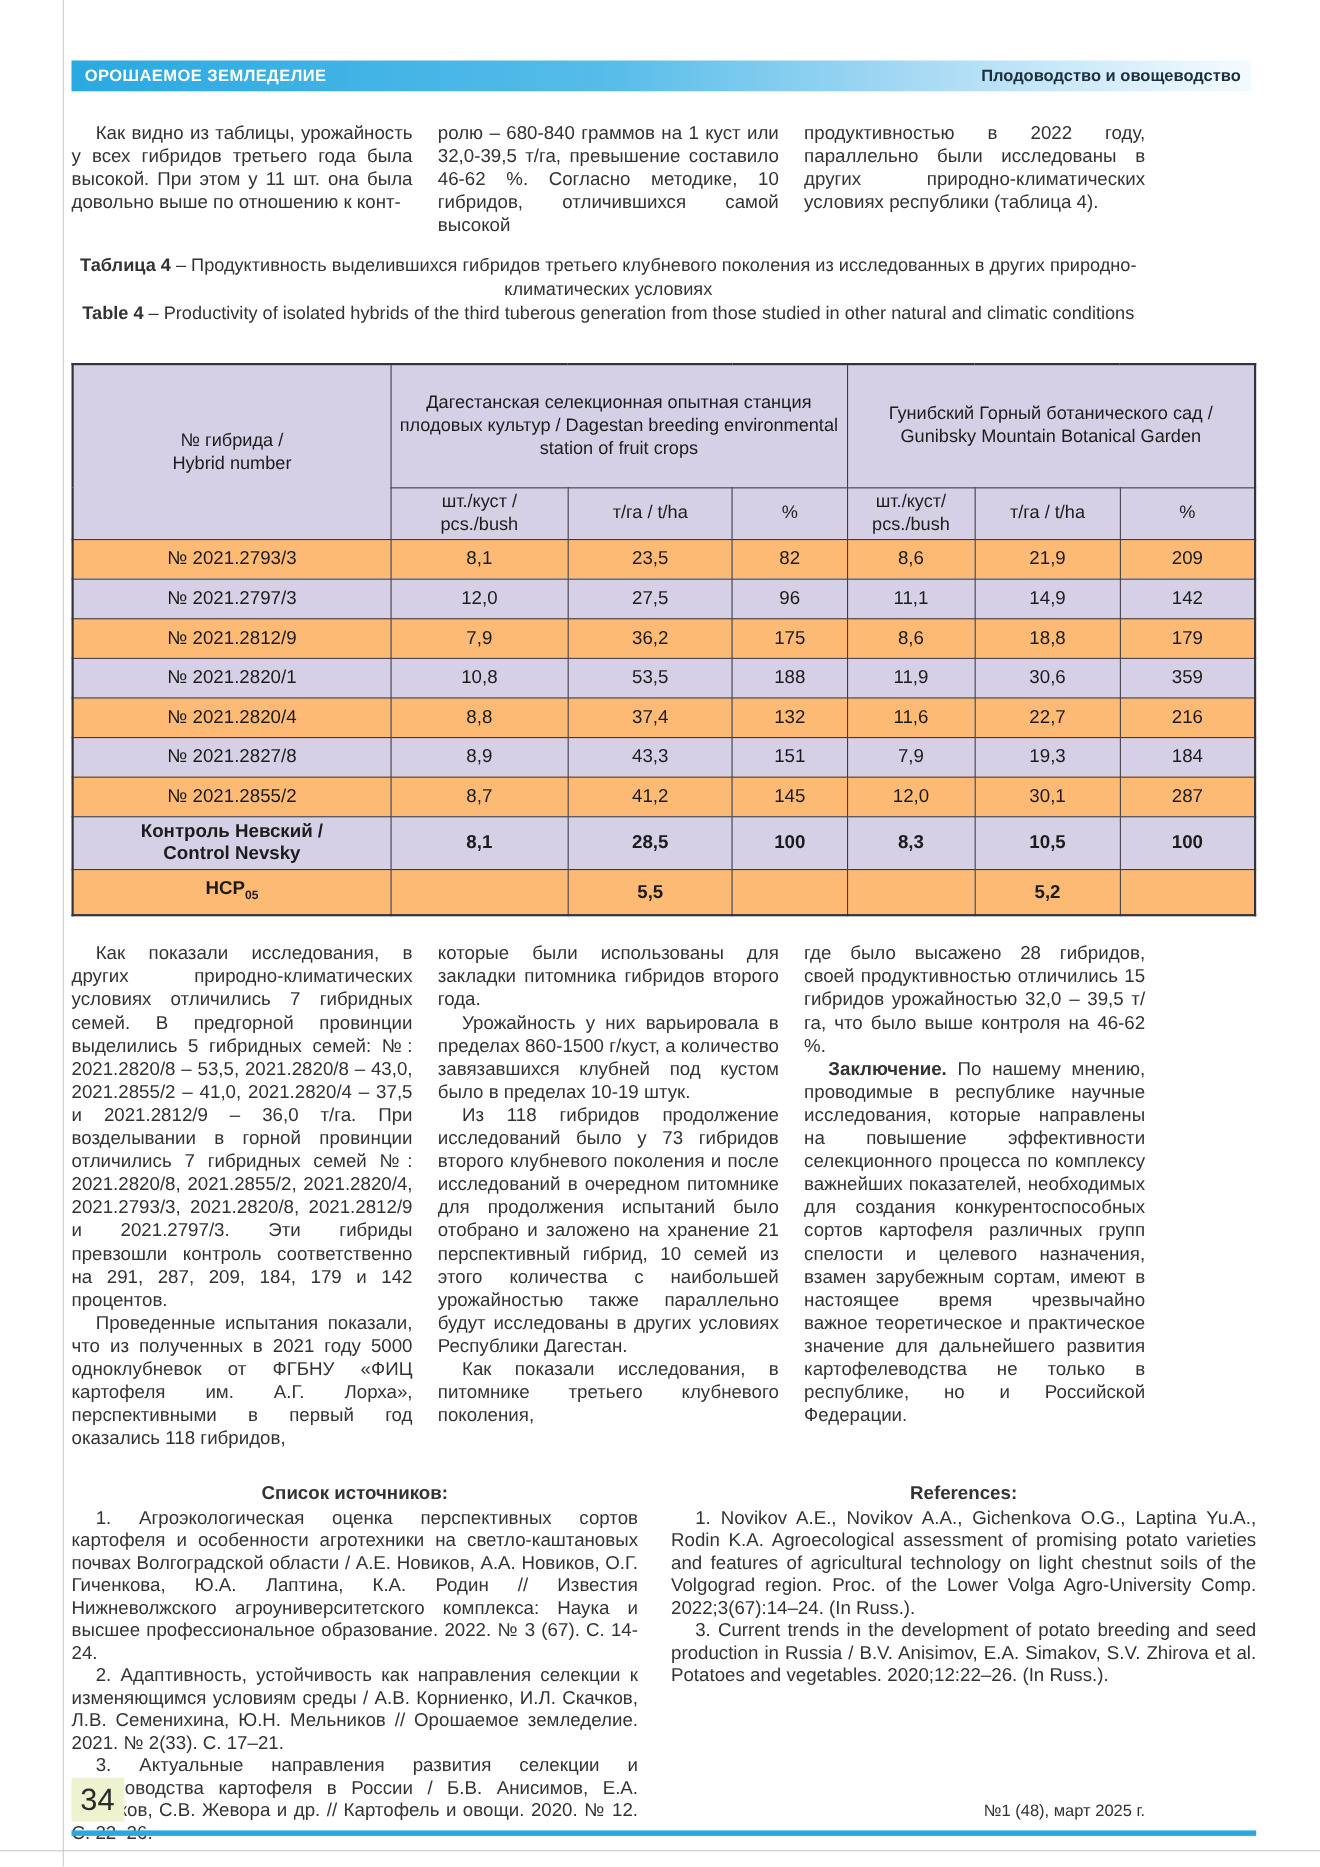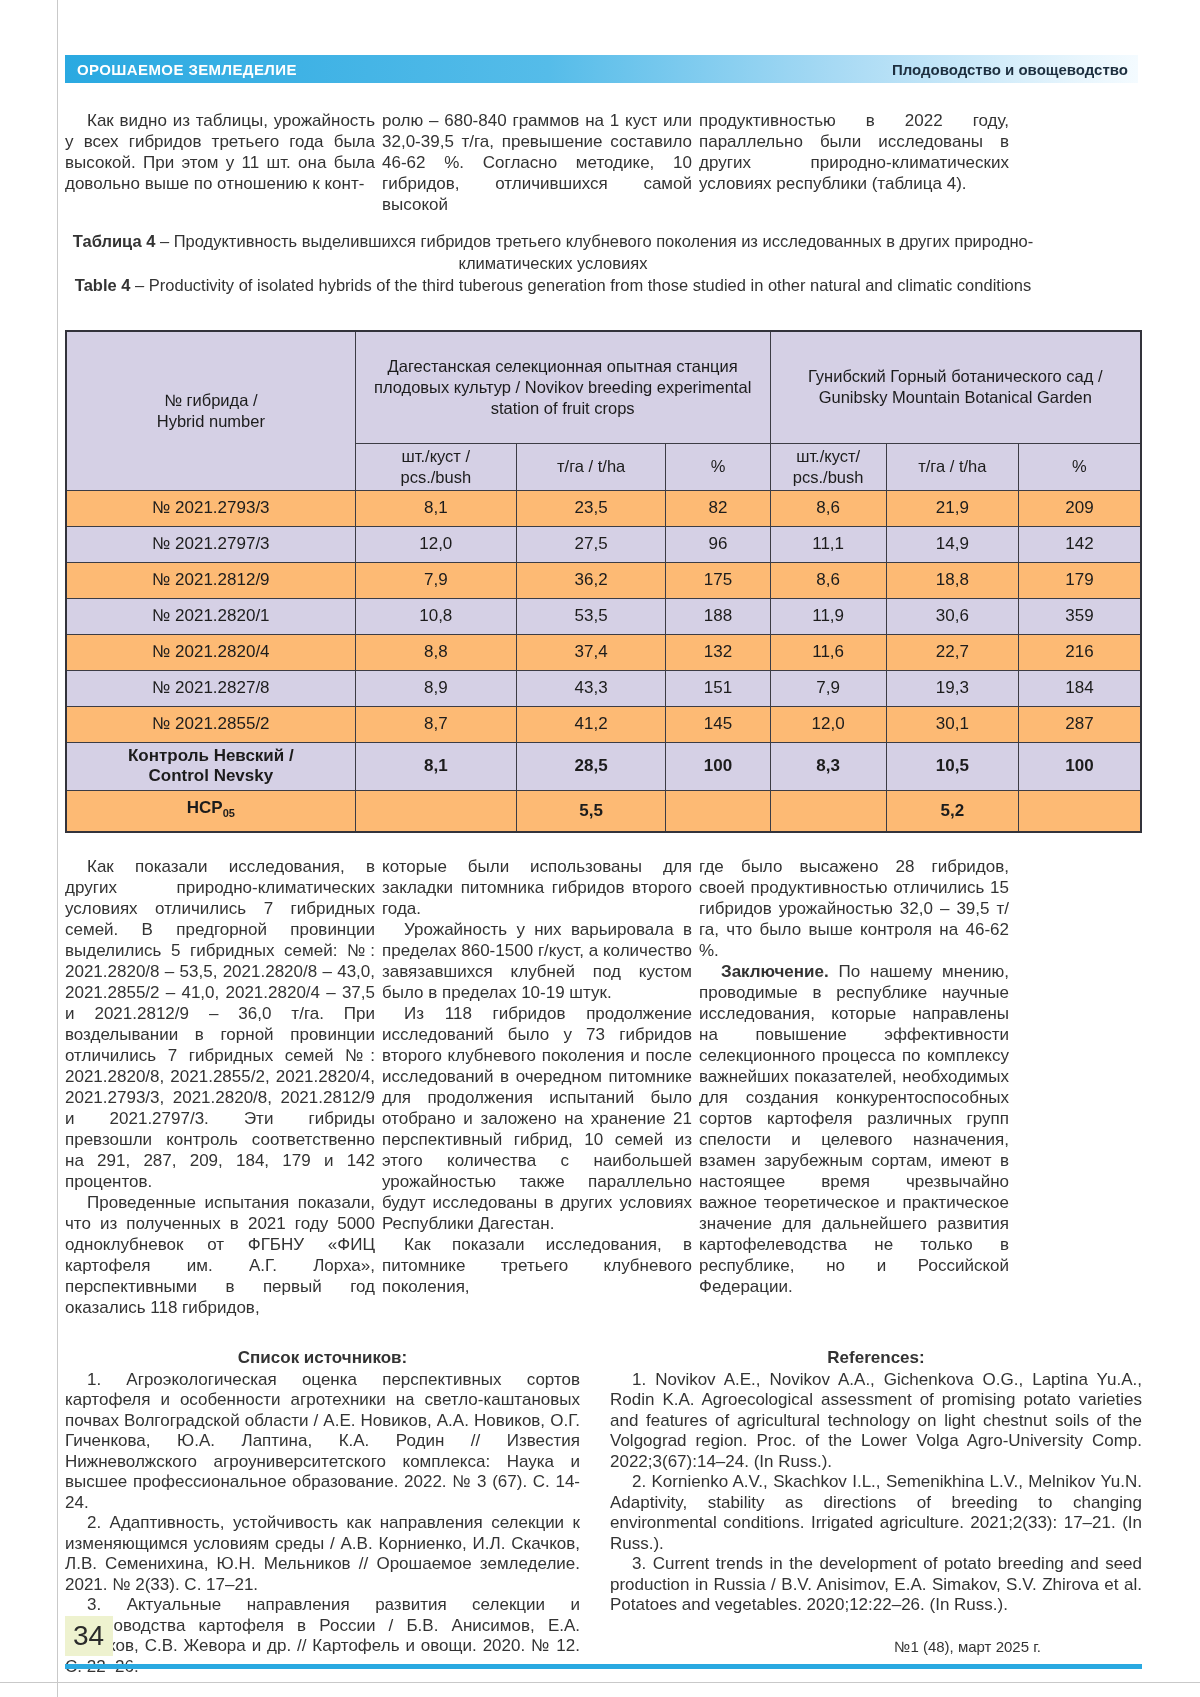--- a/index.html
+++ b/index.html
@@ -9,21 +9,21 @@
 
   .scan-edge-left { position: absolute; left: 57px; top: 0; width: 1px; height: 1697px; background: #c9c9c9; }
   .scan-edge-bottom { position: absolute; left: 0; top: 1682px; width: 1200px; height: 1px; background: #c9c9c9; }
 
   .header-bar { position: absolute; left: 65px; top: 55px; width: 1073px; height: 28px;
     background: linear-gradient(90deg, #2aa9e1 0%, #55bce9 45%, #a8daf4 72%, #e9f6fd 95%, #f4fbff 100%);
     display: flex; align-items: center; justify-content: space-between; padding: 0 10px 0 12px; }
   .header-left { color: #ffffff; font-weight: bold; font-size: 15px; letter-spacing: 0.4px; }
   .header-right { color: #1d2f3f; font-weight: bold; font-size: 15px; }
 
-  .cols3 { position: absolute; left: 65px; width: 976px; display: flex; gap: 7px; }
+  .cols3 { position: absolute; left: 65px; width: 976px; display: flex; gap: 23px; }
   .col { width: 310px; font-size: 17px; line-height: 21px; text-align: justify; color: #333; }
   .col p { margin: 0; }
   .col p.indent { text-indent: 22px; }
   .intro-row { top: 110px; }
   .main-row { top: 856px; }
 
   .caption { position: absolute; left: 65px; top: 230px; width: 976px; text-align: center;
              font-size: 16.5px; line-height: 22px; color: #333; }
   .caption p { margin: 0; }
   .cap-bold { font-weight: bold; text-align: right; }
@@ -96,21 +96,21 @@
         <col style="width:13.9%">
         <col style="width:9.7%">
       <col style="width:10.8%">
         <col style="width:12.3%">
         <col style="width:11.4%">
     </colgroup>
     <tbody>
       <tr class="r-head grp-h">
         <td rowspan="2" class="c1h">№ гибрида /
 Hybrid number</td>
-        <td colspan="3">Дагестанская селекционная опытная станция плодовых культур / Novikov breeding experimental station of fruit crops</td>
+        <td colspan="3">Дагестанская селекционная опытная станция плодовых культур / Dagestan breeding environmental station of fruit crops</td>
         <td colspan="3">Гунибский Горный ботанического сад / Gunibsky Mountain Botanical Garden</td>
       </tr>
       <tr class="r-head">
         <td class="sub-h">шт./куст /
 pcs./bush</td>
         <td class="sub-h">т/га / t/ha</td>
         <td class="sub-h">%</td>
         <td class="sub-h">шт./куст/
 pcs./bush</td>
         <td class="sub-h">т/га / t/ha</td>
@@ -221,21 +221,20 @@
   <div class="refs-row">
     <div class="ref-col left">
       <p class="ref-title">Список источников:</p>
       <p class="item">1. Агроэкологическая оценка перспективных сортов картофеля и особенности агротехники на светло-каштановых почвах Волгоградской области / А.Е. Новиков, А.А. Новиков, О.Г. Гиченкова, Ю.А. Лаптина, К.А. Родин // Известия Нижневолжского агроуниверситетского комплекса: Наука и высшее профессиональное образование. 2022. № 3 (67). С. 14-24.</p>
       <p class="item">2. Адаптивность, устойчивость как направления селекции к изменяющимся условиям среды / А.В. Корниенко, И.Л. Скачков, Л.В. Семенихина, Ю.Н. Мельников // Орошаемое земледелие. 2021. № 2(33). С. 17–21.</p>
       <p class="item">3. Актуальные направления развития селекции и семеноводства картофеля в России / Б.В. Анисимов, Е.А. Симаков, С.В. Жевора и др. // Картофель и овощи. 2020. № 12. С. 22–26.</p>
     </div>
     <div class="ref-col right">
       <p class="ref-title">References:</p>
       <p class="item"><span>1. Novikov A.E., Novikov A.A., Gichenkova O.G., Laptina Yu.A., Rodin K.A. Agroecological assessment of promising potato varieties and features of agricultural technology on light chestnut soils of the Volgograd region. </span><span class="seg-italic">Proc. of the Lower Volga Agro-University Comp</span><span>. 2022;3(67):14–24. (In Russ.).</span></p>
-      <p class="item"><span>2. Kornienko A.V., Skachkov I.L., Semenikhina L.V., Melnikov Yu.N. Adaptivity, stability as directions of breeding to changing environmental conditions. </span><span class="seg-italic">Irrigated agriculture</span><span>. 2021;2(33): 17–21. (In Russ.).</span></p>
       <p class="item"><span>3. Current trends in the development of potato breeding and seed production in Russia / B.V. Anisimov, E.A. Simakov, S.V. Zhirova et al. </span><span class="seg-italic">Potatoes and vegetables</span><span>. 2020;12:22–26. (In Russ.).</span></p>
     </div>
   </div>
 
   <div class="page-num">34</div>
   <div class="footer-issue">№1 (48), март 2025 г.</div>
   <div class="footer-line"></div>
 </div>
 
 </body></html>

